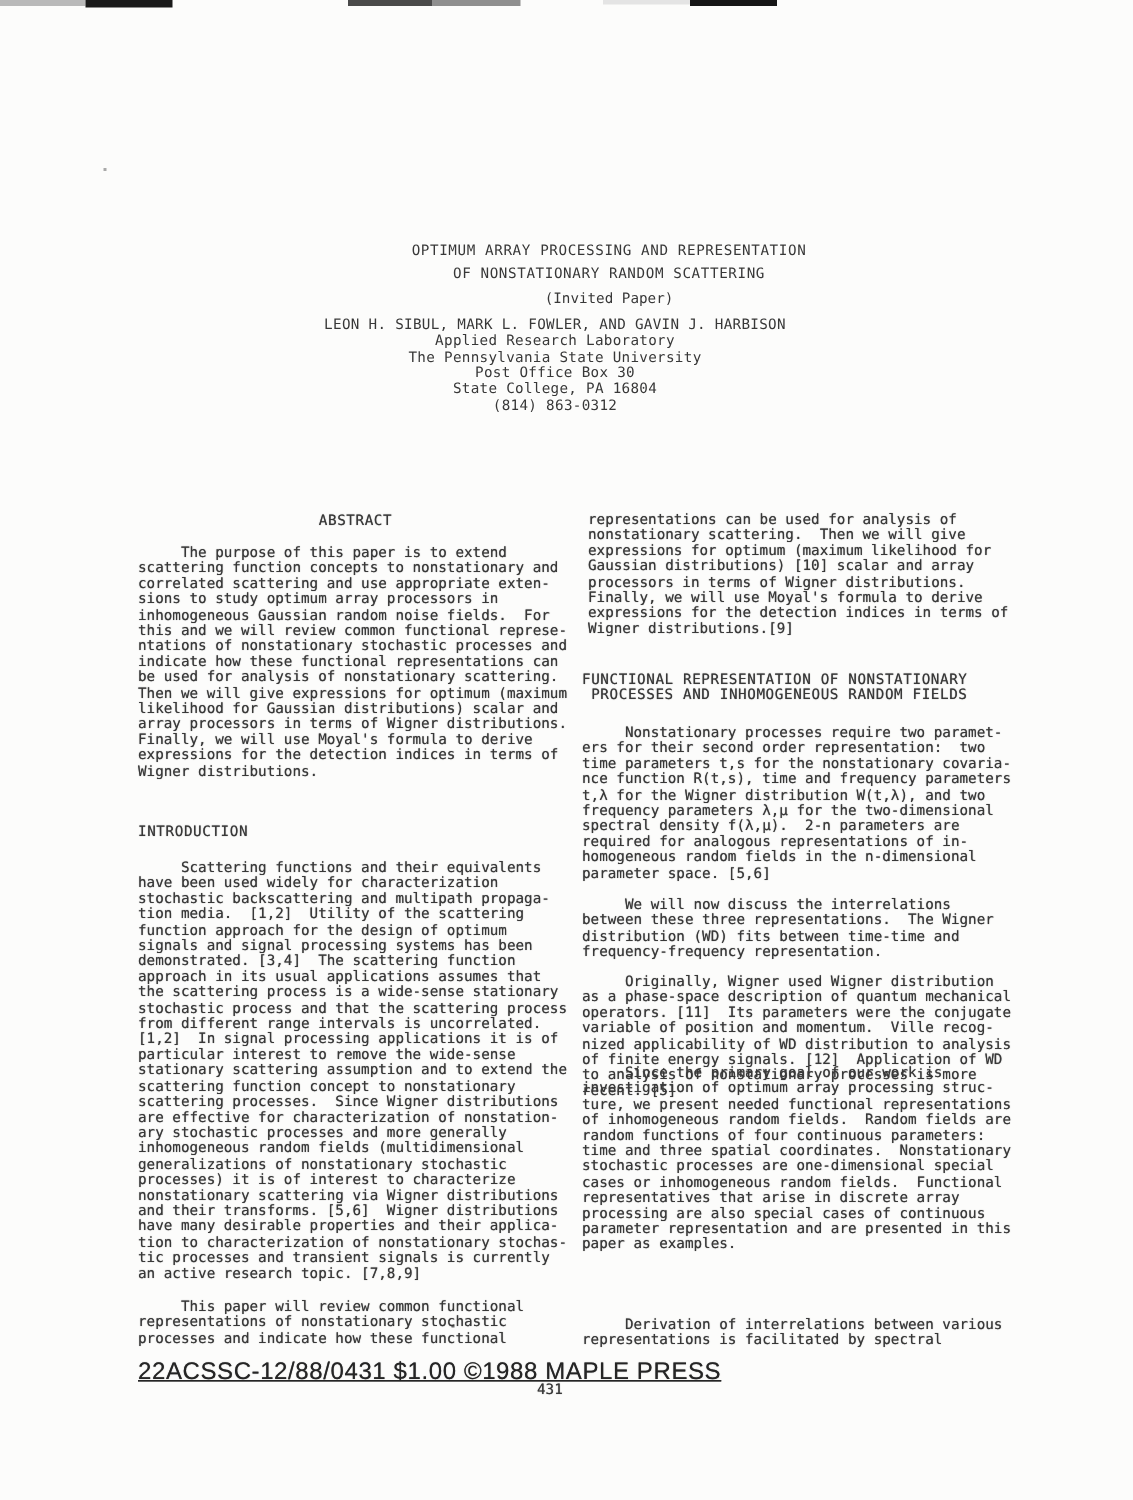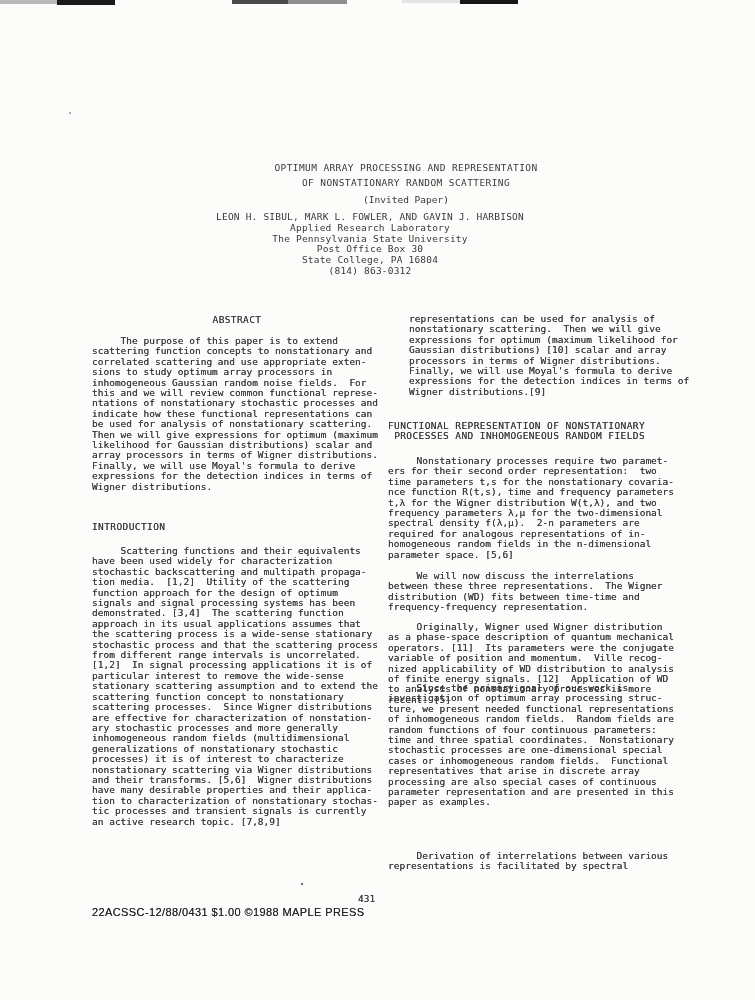--- a/index.html
+++ b/index.html
@@ -12,40 +12,42 @@
     font-family: "DejaVu Sans Mono", "Liberation Mono", monospace;
     color: #383838;
   }
   .tb {
     position: absolute;
     white-space: pre;
     font-size: 9.5px;
     line-height: 10.4px;
     letter-spacing: 0px;
     text-shadow: 0 0 0.6px rgba(70,70,70,0.85);
+    margin-top: 28px;
   }
   .header-block {
     position: absolute;
     left: 0;
     width: 740px;
     text-align: center;
   }
   .title-line { font-size: 9.5px; line-height: 15px; letter-spacing: 0.4px; }
   .invited { font-size: 9.5px; margin-top: 4px; }
   .authors-line { font-size: 9.5px; line-height: 10.8px; letter-spacing: 0.2px; }
   .heading { font-size: 9.5px; letter-spacing: 0.4px; text-align: right; }
   .abstract-heading { width: 290px; text-align: center; }
   .footer-credit {
     position: absolute;
     font-family: "Liberation Sans", sans-serif;
-    font-size: 11px;
+    font-size: 16px;
     letter-spacing: 0.4px;
     color: #252525;
     white-space: pre;
     text-shadow: 0 0 0.5px rgba(40,40,40,0.8);
+    text-decoration: underline;
   }
   .artifact { position: absolute; }
   .a1 { left: 0;   top: 0; width: 57px; height: 4px; background: #b9b9b9; }
   .a2 { left: 57px; top: 0; width: 58px; height: 5px; background: #1a1a1a; }
   .a3 { left: 232px; top: 0; width: 56px; height: 4px; background: #4a4a4a; }
   .a4 { left: 288px; top: 0; width: 59px; height: 4px; background: #8f8f8f; }
   .a5 { left: 402px; top: 0; width: 58px; height: 3px; background: #e4e4e4; }
   .a6 { left: 460px; top: 0; width: 58px; height: 4px; background: #161616; }
   .speck1 { left: 69px;  top: 112px; width: 2px; height: 2px; background: #a9a9a9; }
   .speck2 { left: 301px; top: 883px; width: 2px; height: 2px; background: #6a6a6a; }
@@ -117,22 +119,25 @@
 ary stochastic processes and more generally
 inhomogeneous random fields (multidimensional
 generalizations of nonstationary stochastic
 processes) it is of interest to characterize
 nonstationary scattering via Wigner distributions
 and their transforms. [5,6]  Wigner distributions
 have many desirable properties and their applica-
 tion to characterization of nonstationary stochas-
 tic processes and transient signals is currently
 an active research topic. [7,8,9]</div>
+  <div class="tb" style="left:92px; top:839px; width:292px;">     This paper will review common functional
+representations of nonstationary stochastic
+processes and indicate how these functional</div>
 
-  <div class="tb" style="left:409px; top:314px; width:292px;">representations can be used for analysis of
+  <div class="tb" style="left:392px; top:314px; width:292px;">representations can be used for analysis of
 nonstationary scattering.  Then we will give
 expressions for optimum (maximum likelihood for
 Gaussian distributions) [10] scalar and array
 processors in terms of Wigner distributions.
 Finally, we will use Moyal's formula to derive
 expressions for the detection indices in terms of
 Wigner distributions.[9]</div>
   <div class="tb heading" style="left:388px; top:421px;">FUNCTIONAL REPRESENTATION OF NONSTATIONARY
 PROCESSES AND INHOMOGENEOUS RANDOM FIELDS</div>
   <div class="tb" style="left:388px; top:456px; width:292px;">     Nonstationary processes require two paramet-

